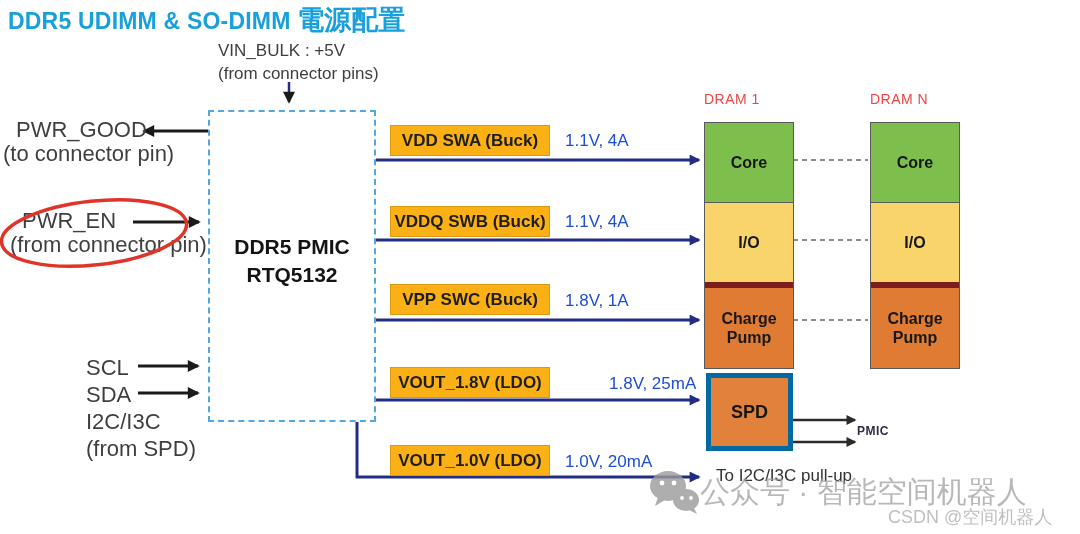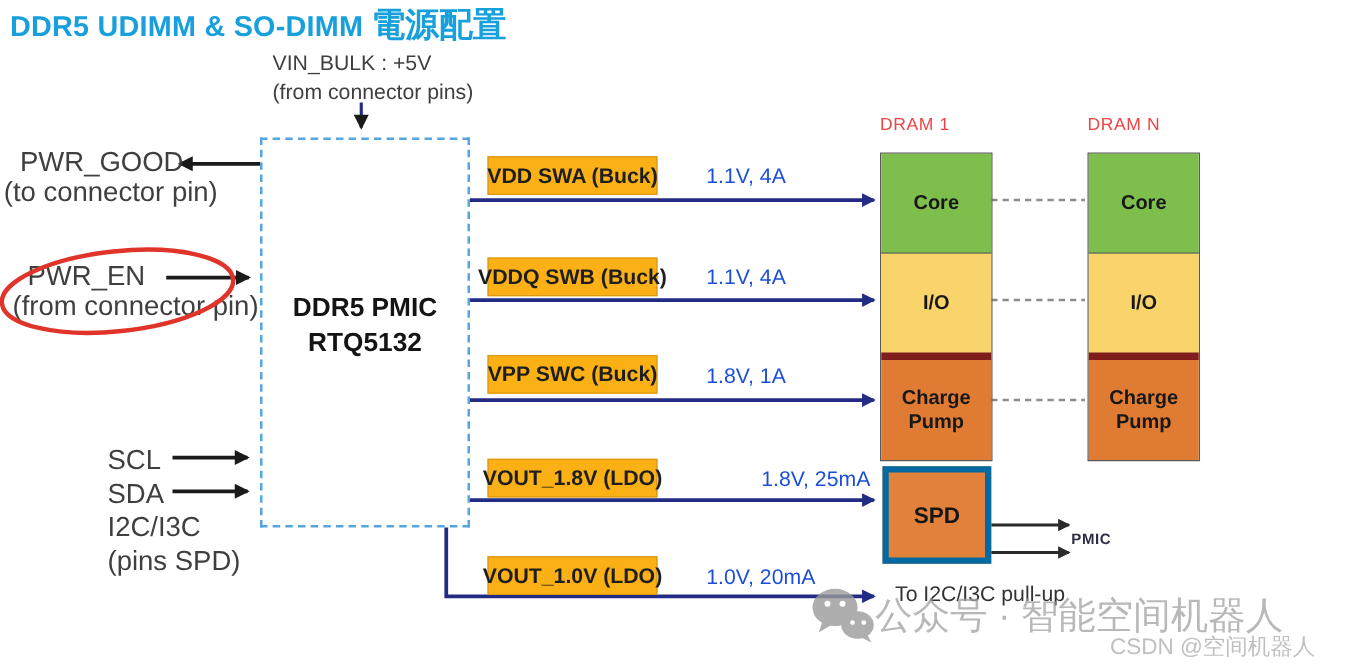--- a/index.html
+++ b/index.html
@@ -17,21 +17,21 @@
   .note { color:#3f3f3f; font-size:17px; line-height:23px; }
   .pin  { color:#3f3f3f; font-size:22px; line-height:27px; }
 
   
   .pmic-box { left:208px; top:110px; width:168px; height:312px;
               border:2px dashed #55A6DF; box-sizing:border-box; }
   .pmic-text { left:208px; top:233px; width:168px; text-align:center;
                font-size:21px; font-weight:bold; color:#141414; line-height:28px; }
 
   
-  .rail-label { left:390px; width:136px; height:31px; background:#FBB116;
+  .rail-label { left:390px; width:160px; height:31px; background:#FBB116;
                 border:1px solid #DD9A10; box-sizing:border-box;
                 display:flex; align-items:center; justify-content:center;
                 font-size:17px; font-weight:bold; color:#1e1e1e; white-space:nowrap; }
   .rail-value { left:565px; font-size:17px; color:#1d4ed8; white-space:nowrap; }
 
   
   .dram-header { width:89px; text-align:left; font-size:14px; color:#ef4444;
                  letter-spacing:0.5px; }
   .dram-col { top:122px; width:88px; border:1px solid #5a5a5a; box-sizing:content-box; }
   .dram-cell { display:flex; align-items:center; justify-content:center;
@@ -118,21 +118,21 @@
 
   <div class="abs pin" style="left:22px; top:209px; line-height:24px;">
     <div>PWR_EN</div>
     <div style="margin-left:-12px;">(from connector pin)</div>
   </div>
 
   <div class="abs pin" style="left:86px; top:354px;">
     <div>SCL</div>
     <div>SDA</div>
     <div>I2C/I3C</div>
-    <div>(pins SPD)</div>
+    <div>(from SPD)</div>
   </div>
 
   <div class="abs pmic-box"></div>
   <div class="abs pmic-text">
     <div>DDR5 PMIC</div>
     <div>RTQ5132</div>
   </div>
 
   <div class="abs rail-label" style="top:125px;">
     <span>VDD SWA (Buck)</span>

